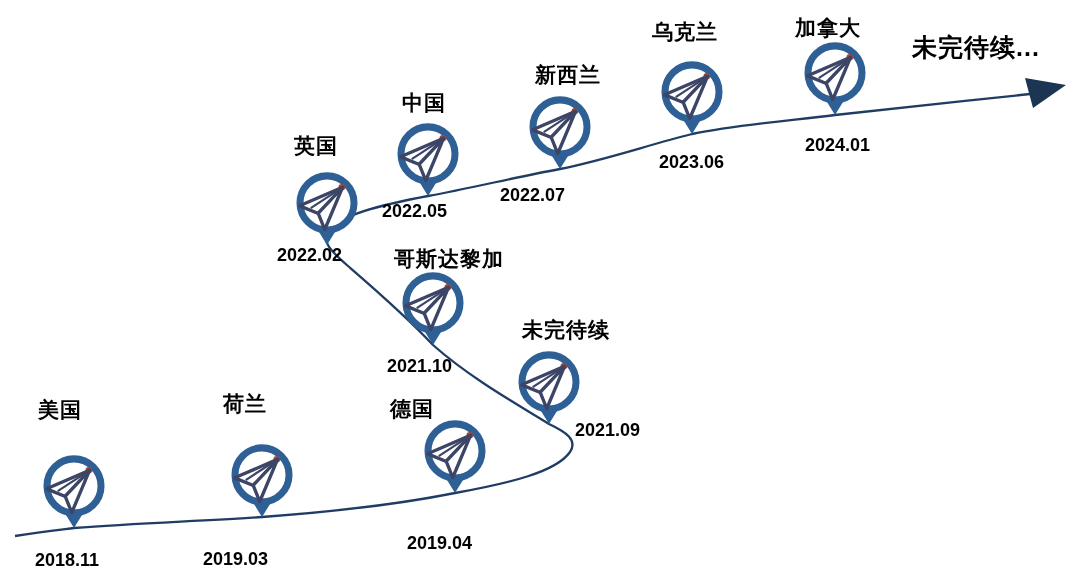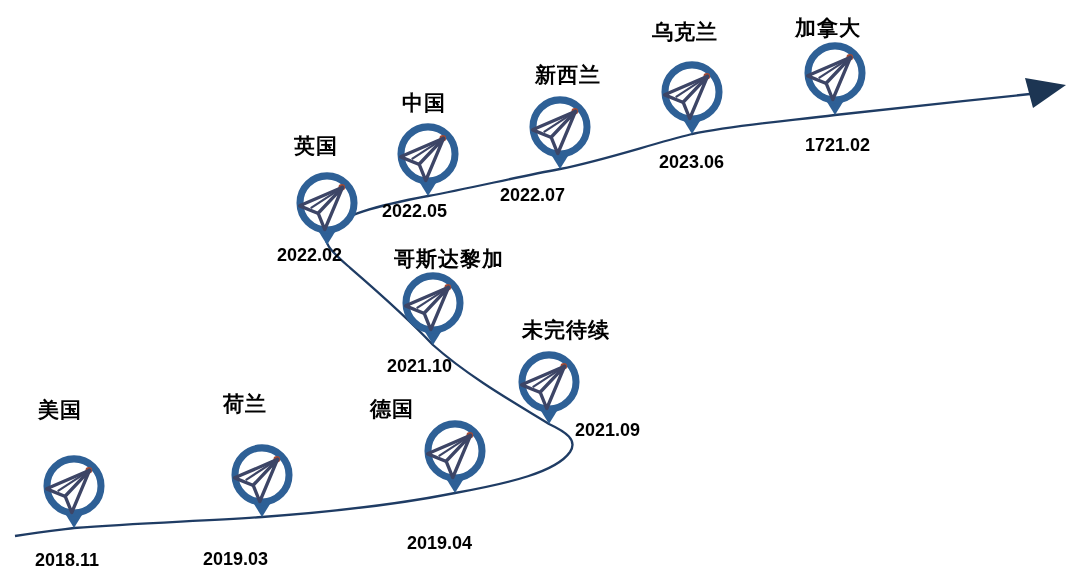--- a/index.html
+++ b/index.html
@@ -68,21 +68,21 @@
   <div class="date-label" style="left:35px;top:551px">2018.11</div>
 
   <div class="country-label" style="left:223px;top:393px">荷兰</div>
   <div class="marker" style="left:225px;top:443px">
     <svg viewBox="0 0 100 112">
         <use href="#pin-marker"></use>
       </svg>
   </div>
   <div class="date-label" style="left:203px;top:550px">2019.03</div>
 
-  <div class="country-label" style="left:370px;top:398px">德国</div>
+  <div class="country-label" style="left:390px;top:398px">德国</div>
   <div class="marker" style="left:418px;top:419px">
     <svg viewBox="0 0 100 112">
         <use href="#pin-marker"></use>
       </svg>
   </div>
   <div class="date-label" style="left:407px;top:534px">2019.04</div>
 
   <div class="country-label" style="left:522px;top:319px">未完待续</div>
   <div class="marker" style="left:512px;top:350px">
     <svg viewBox="0 0 100 112">
@@ -130,16 +130,17 @@
       </svg>
   </div>
   <div class="date-label" style="left:659px;top:153px">2023.06</div>
 
   <div class="country-label" style="left:795px;top:17px">加拿大</div>
   <div class="marker" style="left:798px;top:41px">
     <svg viewBox="0 0 100 112">
         <use href="#pin-marker"></use>
       </svg>
   </div>
-  <div class="date-label" style="left:805px;top:136px">1721.02</div>
+  <div class="date-label" style="left:805px;top:136px">2024.01</div>
 
+  <div class="tbc-label" style="left:912px;top:35px">未完待续...</div>
 
 </div>
 
 </body></html>

